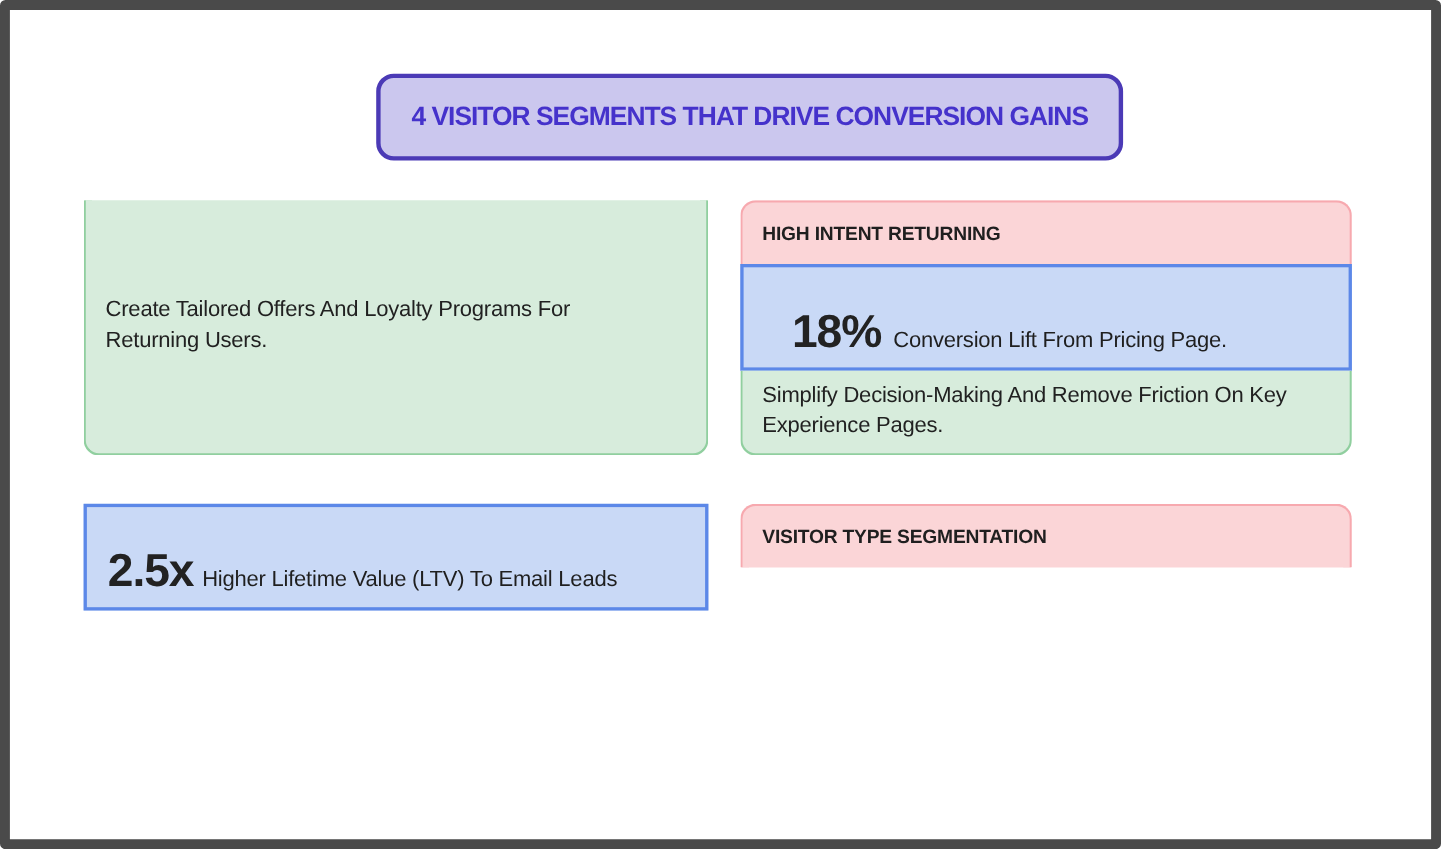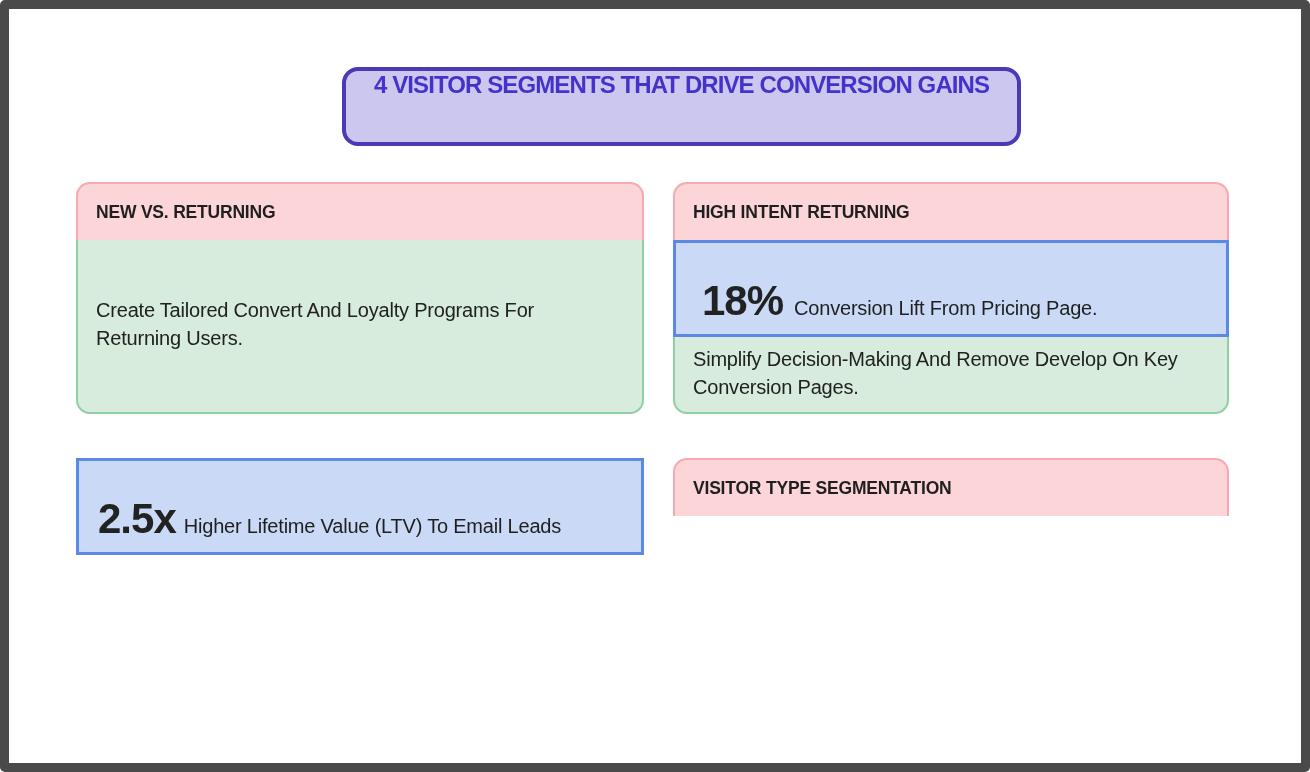--- a/index.html
+++ b/index.html
@@ -11,20 +11,21 @@
     border-radius: 5px;
     overflow: hidden;
   }
   .title-badge {
     width: fit-content;
     margin: 58px auto 0;
     margin-left: 333px;
     height: 79px;
     padding: 0 28px;
     display: flex;
+    align-items: center;
     background: var(--title-fill, #cbc7ee);
     border: 4px solid var(--title-border, #4b3ab6);
     border-radius: 16px;
   }
   .title-badge span {
     font-size: 24px;
     font-weight: 700;
     letter-spacing: -0.9px;
     color: var(--title-text, #4532cb);
     white-space: nowrap;
@@ -106,38 +107,35 @@
 </head>
 <body>
 
 <div class="title-badge">
   <span>4 VISITOR SEGMENTS THAT DRIVE CONVERSION GAINS</span>
 </div>
 
 <div class="cards-grid">
 
   <section class="card">
-    <header class="card-header">
-      <span>NEW VS. RETURNING</span>
-    </header>
     <div class="card-tip">
-      <span>Create Tailored Convert And Loyalty Programs For Returning Users.</span>
+      <span>Create Tailored Offers And Loyalty Programs For Returning Users.</span>
     </div>
   </section>
 
   <section class="card">
     <header class="card-header">
       <span>HIGH INTENT RETURNING</span>
     </header>
-    <div class="card-stat" style="padding-left:26px;">
+    <div class="card-stat" style="padding-left:44px;">
       <span class="stat-value">18%</span>
       <span class="stat-label">Conversion Lift From Pricing Page.</span>
     </div>
     <div class="card-tip">
-      <span>Simplify Decision-Making And Remove Develop On Key Conversion Pages.</span>
+      <span>Simplify Decision-Making And Remove Friction On Key Experience Pages.</span>
     </div>
   </section>
 
   <section class="card">
     <div class="card-stat" style="gap:8px;">
       <span class="stat-value">2.5x</span>
       <span class="stat-label">Higher Lifetime Value (LTV) To Email Leads</span>
     </div>
   </section>
 

